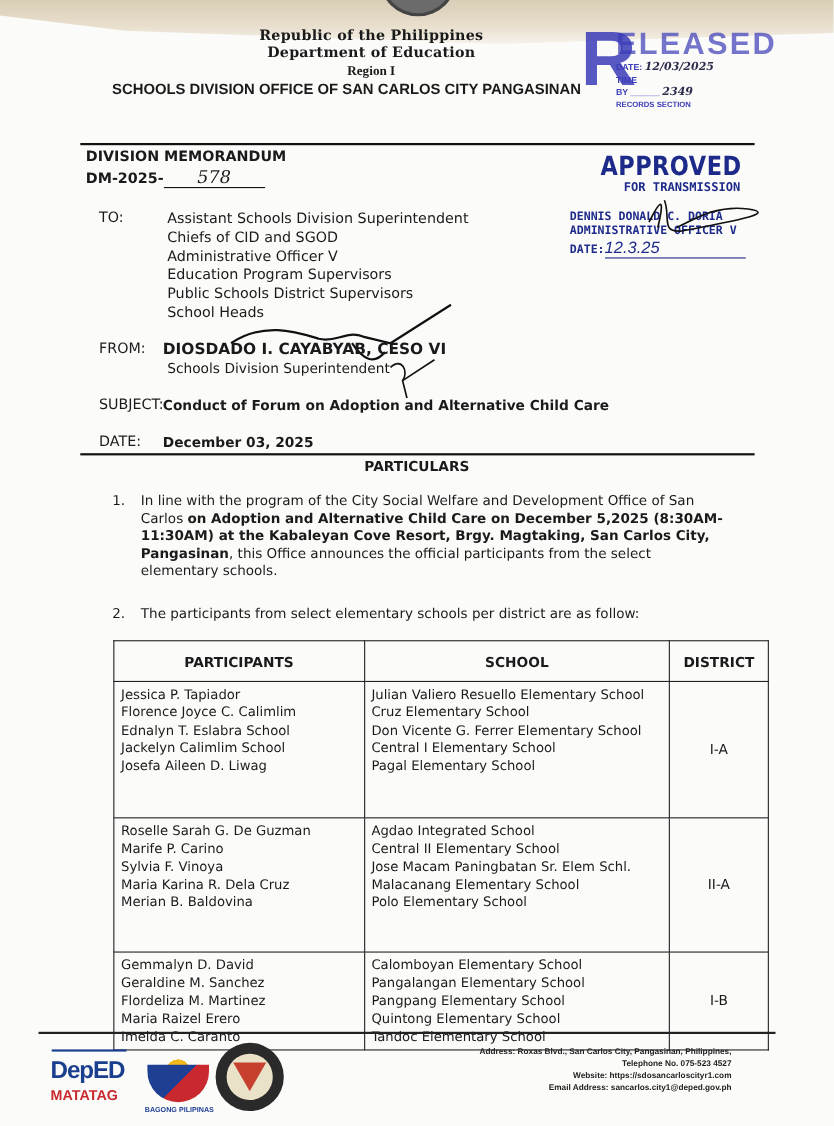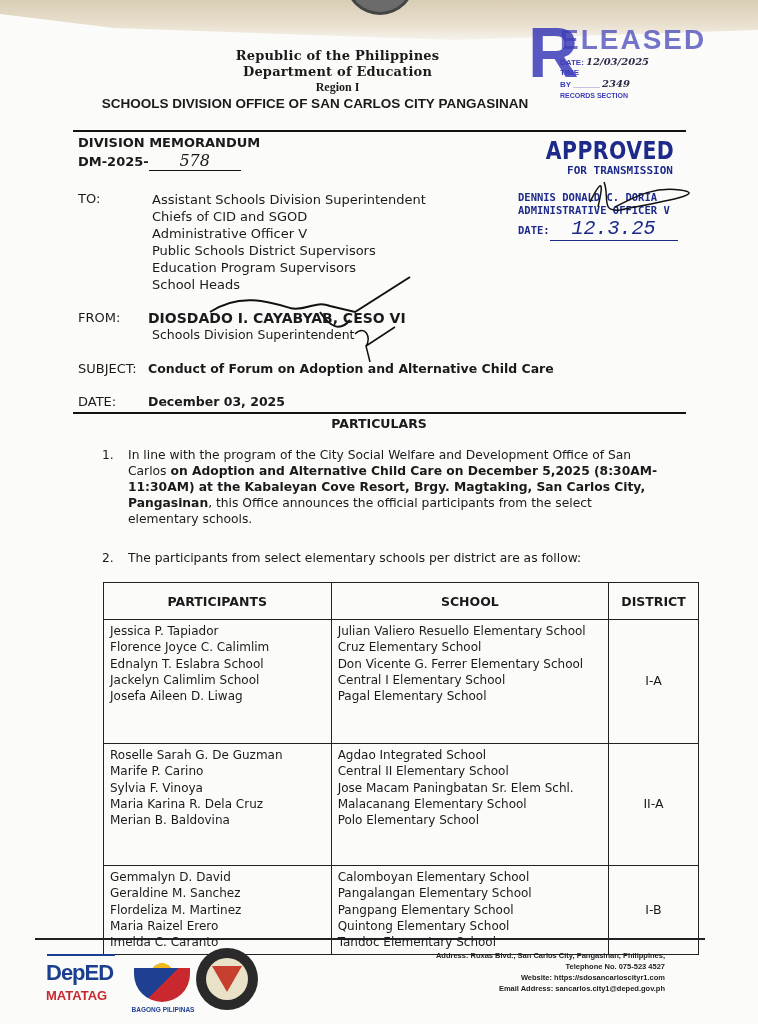--- a/index.html
+++ b/index.html
@@ -12,56 +12,56 @@
     .topband {
       position: absolute; left: 0; top: 0; width: 758px; height: 40px;
       background: linear-gradient(180deg, #d9cdb6 0%, #e8dfcd 60%, #f6f2ea 100%);
       clip-path: polygon(0 0, 100% 0, 100% 75%, 60% 100%, 15% 70%, 0 35%);
     }
     .seal-top {
       position: absolute; left: 345px; top: -22px; width: 64px; height: 34px;
       border-radius: 0 0 40px 40px; border: 3px solid #444; border-top: none;
       background: #6b6b6b;
     }
-    .header { position: absolute; left: 0; top: 25px; width: 675px; text-align: center; margin-top: 23px; }
+    .header { position: absolute; left: 0; top: 25px; width: 675px; text-align: center; }
     .rep { font-family: "DejaVu Serif", serif; font-weight: bold; font-size: 13px; line-height: 16px; letter-spacing: 0.2px; }
     .region { font-family: "Liberation Serif", serif; font-weight: bold; font-size: 12px; line-height: 15px; }
     .sdo { font-family: "Liberation Sans", sans-serif; font-weight: bold; font-size: 13.5px; line-height: 17px; margin-left: -45px; }
 
     .released {
       position: absolute; left: 528px; top: 16px; width: 150px; height: 88px; color: #3b3cb8;
       font-family: "Liberation Sans", sans-serif;
     }
     .released .bigR { position: absolute; left: 0; top: 2px; font-size: 70px; font-weight: bold; line-height: 70px; opacity: .85; }
     .released .word { position: absolute; left: 32px; top: 8px; font-size: 28px; font-weight: bold; letter-spacing: 2px; opacity: .7; }
     .released .line { position: absolute; left: 32px; font-size: 8px; font-weight: bold; white-space: nowrap; }
     .released .hand { font-family: "DejaVu Serif", serif; font-style: italic; font-size: 10px; color: #2b2b4a; }
 
     .rule-top { position: absolute; left: 73px; top: 130px; width: 613px; height: 2px; background: #111; }
     .memo-title { position: absolute; left: 78px; top: 134px; font-family: "DejaVu Sans", sans-serif; font-weight: bold; font-size: 13px; line-height: 17px; }
     .memo-num { position: absolute; left: 78px; top: 151px; font-weight: bold; font-size: 13px; }
     .memo-num .num { display: inline-block; width: 92px; border-bottom: 1.5px solid #111; text-align: center; font-family: "DejaVu Serif", serif; font-style: italic; font-weight: normal; font-size: 16px; }
 
-    .field-label { position: absolute; left: 78px; font-size: 13px; font-family: "DejaVu Sans", sans-serif; }
+    .field-label { position: absolute; left: 90px; font-size: 13px; font-family: "DejaVu Sans", sans-serif; }
     .to-list { position: absolute; left: 152px; top: 191px; font-size: 13px; line-height: 17px; }
     .to-list div { white-space: nowrap; }
     .from-name { position: absolute; left: 148px; top: 310px; font-weight: bold; font-size: 14px; }
     .from-title { position: absolute; left: 152px; top: 327px; font-size: 12.5px; }
     .subject { position: absolute; left: 148px; top: 361px; font-weight: bold; font-size: 12.5px; }
     .date-val { position: absolute; left: 148px; top: 394px; font-weight: bold; font-size: 12.5px; }
     .rule-date { position: absolute; left: 73px; top: 412px; width: 613px; height: 2px; background: #111; }
     .particulars { position: absolute; left: 0; width: 758px; top: 416px; text-align: center; font-weight: bold; font-size: 12.5px; }
     .sig { position: absolute; font-family: "DejaVu Serif", serif; font-style: italic; color: #111; }
 
     .approved { position: absolute; left: 510px; top: 138px; width: 200px; color: #1d2a8a; font-family: "DejaVu Sans Mono", monospace; font-weight: bold; text-align: center; }
     .approved .big { font-size: 24px; line-height: 26px; letter-spacing: 0.5px; font-family: "DejaVu Sans", sans-serif; transform: scaleX(0.85); }
     .approved .sm { font-size: 11px; line-height: 13px; margin-left: 20px; }
     .approved .nm { font-size: 10.5px; line-height: 13px; text-align: left; margin-left: 8px; margin-top: 14px; }
     .approved .dt { font-size: 10.5px; text-align: left; margin-left: 8px; }
-    .approved .dt span { display: inline-block; width: 128px; border-bottom: 1.5px solid #1d2a8a; text-align: center; font-family: Liberation Mono, monospace; font-style: italic; font-size: 20px; color: #1d2a8a; font-weight: normal; }
+    .approved .dt span { display: inline-block; width: 128px; border-bottom: 1.5px solid #1d2a8a; text-align: left; font-family: Liberation Sans, sans-serif; font-style: italic; font-size: 15px; color: #1d2a8a; font-weight: normal; }
 
     .para { position: absolute; left: 102px; width: 560px; font-size: 12.3px; line-height: 16px; font-family: "DejaVu Sans", sans-serif; }
     .para .n { position: absolute; left: 0; }
     .para .t { margin-left: 26px; display: block; }
     .para b { font-weight: bold; }
 
     table.parts { position: absolute; left: 103px; top: 582px; width: 596px; border-collapse: collapse; font-size: 12px; font-family: "DejaVu Sans", sans-serif; }
     table.parts th, table.parts td { border: 1.3px solid #222; }
     table.parts th { font-weight: bold; height: 34px; font-size: 12.5px; }
     table.parts td { vertical-align: top; padding: 3px 0 4px 6px; line-height: 16.3px; }
@@ -109,22 +109,22 @@
 <div class="memo-title">DIVISION MEMORANDUM</div>
 <div class="memo-num">
   <span>DM-2025-</span><span class="num">578</span>
 </div>
 
 <div class="field-label" style="top:191px;">TO:</div>
 <div class="to-list">
   <div>Assistant Schools Division Superintendent</div>
   <div>Chiefs of CID and SGOD</div>
   <div>Administrative Officer V</div>
+  <div>Education Program Supervisors</div>
   <div>Public Schools District Supervisors</div>
-  <div>Education Program Supervisors</div>
   <div>School Heads</div>
 </div>
 
 <svg class="sig" style="left:180px; top:272px;" width="240" height="90">
   <path d="M30 40 C60 20, 90 30, 110 36 C125 40, 135 28, 150 34 L175 40 L230 5 M140 40 C150 55, 160 60, 170 48" stroke="#111" stroke-width="2" fill="none"></path>
   <path d="M175 62 C185 52, 192 66, 186 74 L190 90 M186 74 L215 55" stroke="#111" stroke-width="1.5" fill="none"></path>
 </svg>
 
 <div class="field-label" style="top:310px;">FROM:</div>
 <div class="from-name">DIOSDADO I. CAYABYAB, CESO VI</div>

